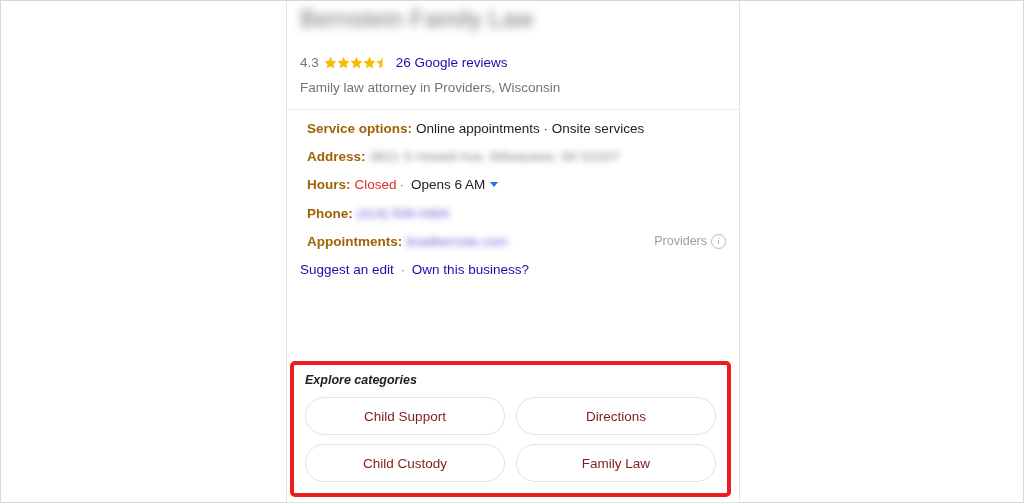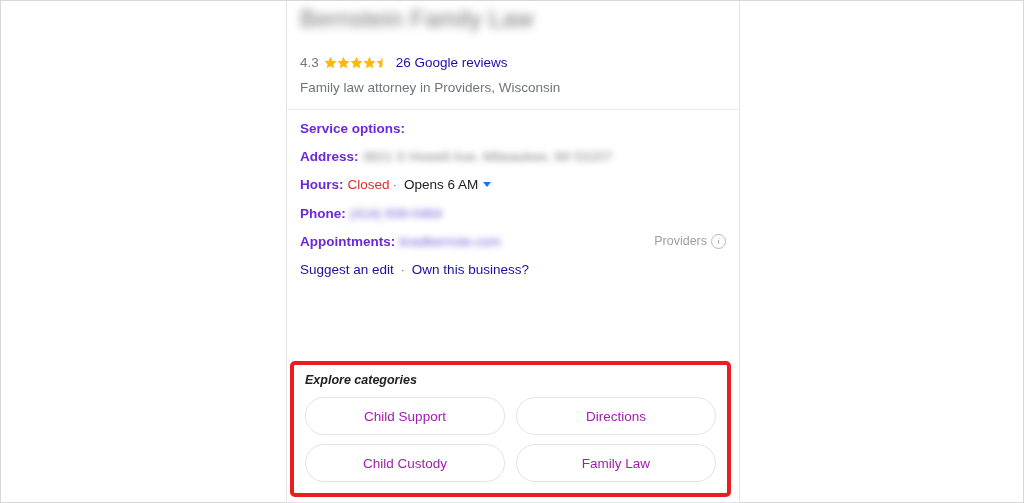--- a/index.html
+++ b/index.html
@@ -134,22 +134,23 @@
   .detail-row {
     font-size: 13.5px;
     color: #202124;
     line-height: 1.2;
     margin-bottom: 12px;
     display: flex;
     align-items: baseline;
   }
   .detail-label {
     font-weight: bold;
-    color: #6d28d9;
+    color: #a16207;
     white-space: nowrap;
+    margin-left: 7px;
   }
   .detail-value {
     color: #202124;
     margin-left: 4px;
   }
   .blur-gray {
     color: #6b6b6b;
     filter: blur(3.4px);
     opacity: .85;
     user-select: none;
@@ -244,21 +245,21 @@
     margin-bottom: 9px;
   }
   .chip {
     flex: 1 1 0;
     height: 38px;
     border: 1px solid #e3e3e3;
     border-radius: 19px;
     display: flex;
     align-items: center;
     justify-content: center;
-    color: #a21caf;
+    color: #7f1d1d;
     font-size: 13.5px;
     background: #ffffff;
     cursor: pointer;
     box-sizing: border-box;
   }
 
   #bottom-rule {
     position: absolute;
     left: 0;
     top: 501px;
@@ -322,20 +323,21 @@
 
       <div id="biz-category">Family law attorney in Providers, Wisconsin</div>
     </div>
 
     <div class="divider"></div>
 
     <div id="details" class="pad">
 
       <div class="detail-row">
         <span class="detail-label">Service options:</span>
+        <span class="detail-value">Online appointments · Onsite services</span>
       </div>
 
       <div class="detail-row">
         <span class="detail-label">Address:</span>
         <span class="blur-gray">3821 S Howell Ave, Milwaukee, WI 53207</span>
       </div>
 
       <div class="detail-row">
         <span class="detail-label">Hours:</span>
         <span class="closed">Closed</span>

